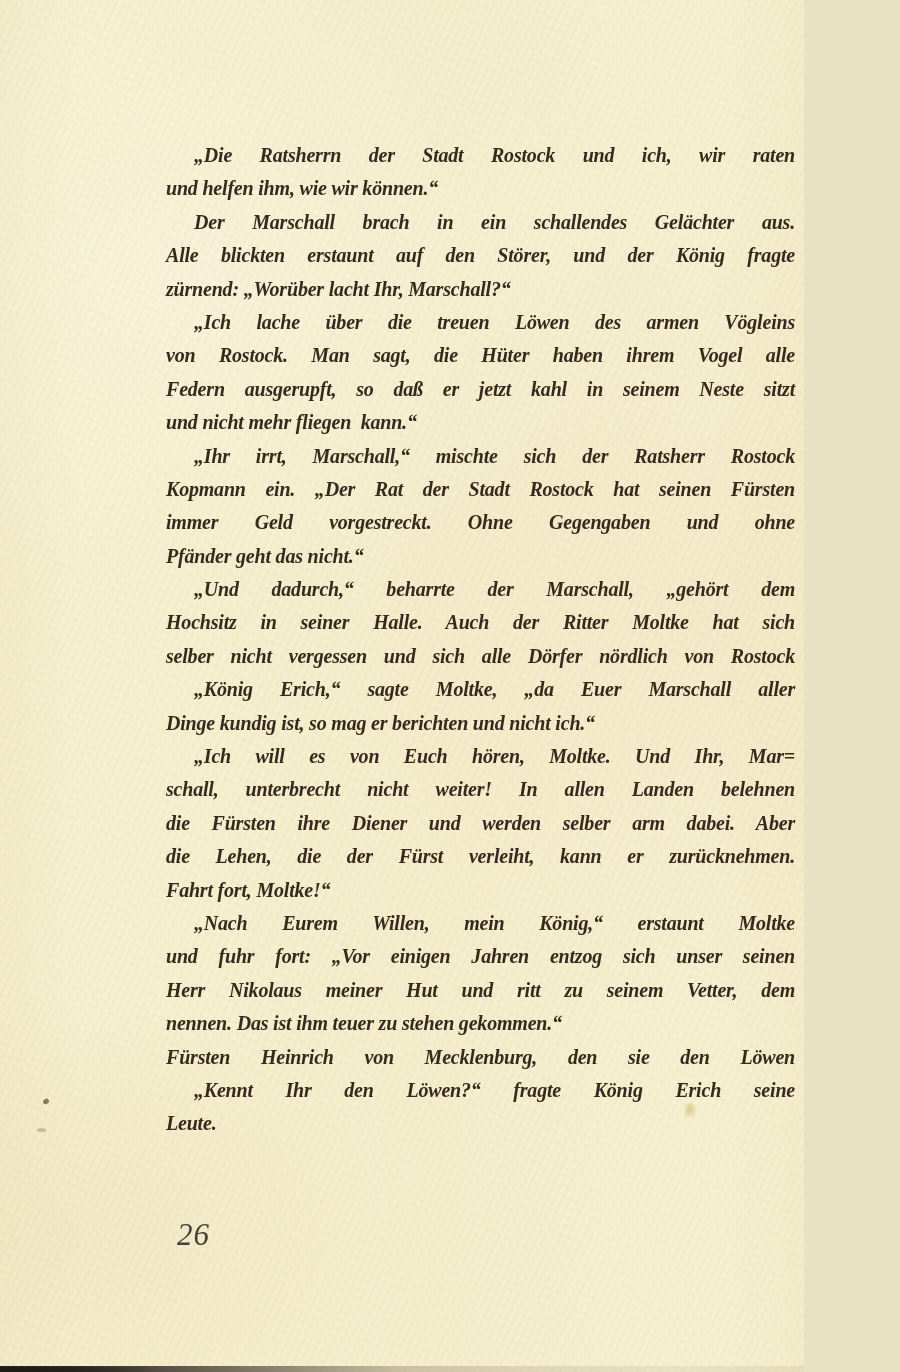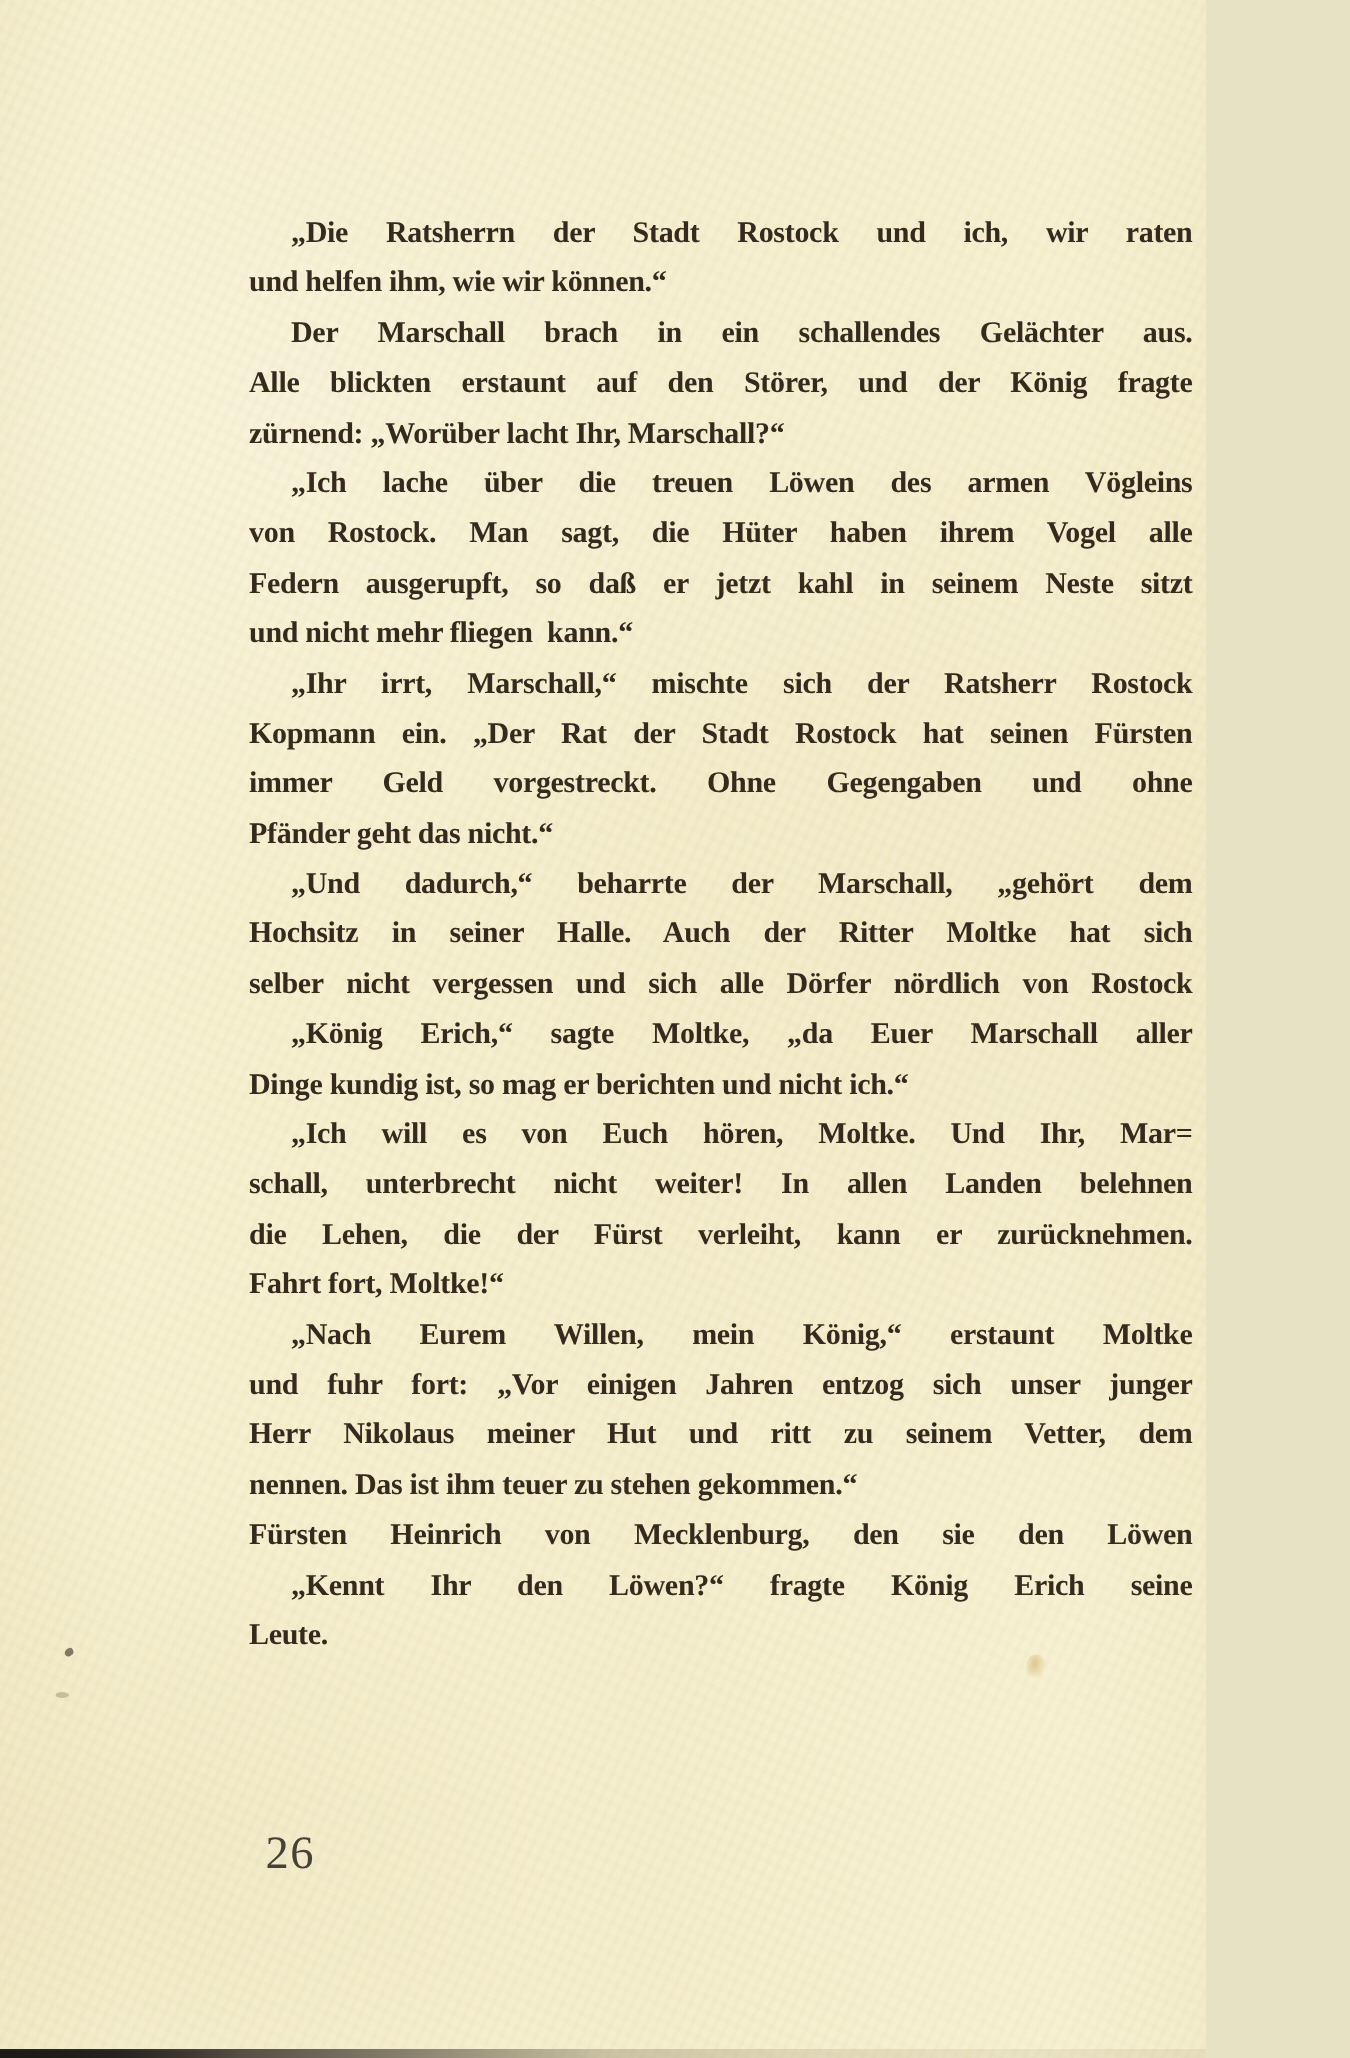--- a/index.html
+++ b/index.html
@@ -11,20 +11,21 @@
     position: relative;
     width: 804px;
     height: 1372px;
     overflow: hidden;
     background:
       radial-gradient(ellipse 700px 500px at 25% 20%, rgba(255,255,255,0.22), rgba(255,255,255,0) 65%),
       radial-gradient(ellipse 600px 700px at 88% 45%, rgba(235,222,180,0.35), rgba(235,222,180,0) 60%),
       radial-gradient(ellipse 500px 400px at 10% 90%, rgba(228,214,170,0.30), rgba(228,214,170,0) 60%),
       linear-gradient(90deg, #f2eac6 0%, #f6efcd 10%, #f4ecc9 55%, #f6efcf 88%, #f3ebc7 100%);
     font-family: "Liberation Serif", "DejaVu Serif", serif;
+    font-style: italic;
   }
   
   .grain {
     position: absolute;
     inset: 0;
     background:
       repeating-linear-gradient(115deg, rgba(210,195,150,0.05) 0 3px, rgba(255,255,255,0.05) 3px 7px),
       repeating-linear-gradient(25deg, rgba(210,195,150,0.04) 0 4px, rgba(255,255,255,0.04) 4px 9px);
     pointer-events: none;
   }
@@ -130,24 +131,25 @@
       <div class="line">Kopmann ein. „Der Rat der Stadt Rostock hat seinen Fürsten</div>
       <div class="line">immer Geld vorgestreckt. Ohne Gegengaben und ohne</div>
       <div class="line last">Pfänder geht das nicht.“</div>
       <div class="line first">„Und dadurch,“ beharrte der Marschall, „gehört dem</div>
       <div class="line">Hochsitz in seiner Halle. Auch der Ritter Moltke hat sich</div>
       <div class="line">selber nicht vergessen und sich alle Dörfer nördlich von Rostock</div>
       <div class="line first">„König Erich,“ sagte Moltke, „da Euer Marschall aller</div>
       <div class="line last">Dinge kundig ist, so mag er berichten und nicht ich.“</div>
       <div class="line first">„Ich will es von Euch hören, Moltke. Und Ihr, Mar=</div>
       <div class="line">schall, unterbrecht nicht weiter! In allen Landen belehnen</div>
+      <div class="line">die Fürsten ihre Diener und werden selber arm dabei. Aber</div>
       <div class="line">die Lehen, die der Fürst verleiht, kann er zurücknehmen.</div>
       <div class="line last">Fahrt fort, Moltke!“</div>
       <div class="line first">„Nach Eurem Willen, mein König,“ erstaunt Moltke</div>
-      <div class="line">und fuhr fort: „Vor einigen Jahren entzog sich unser junger</div>
+      <div class="line">und fuhr fort: „Vor einigen Jahren entzog sich unser seinen</div>
       <div class="line">Herr Nikolaus meiner Hut und ritt zu seinem Vetter, dem</div>
       <div class="line last">nennen. Das ist ihm teuer zu stehen gekommen.“</div>
       <div class="line">Fürsten Heinrich von Mecklenburg, den sie den Löwen</div>
       <div class="line first">„Kennt Ihr den Löwen?“ fragte König Erich seine</div>
       <div class="line last">Leute.</div>
     </main>
 
   <div class="pagenum">26</div>
 
   <div class="stain"></div>

